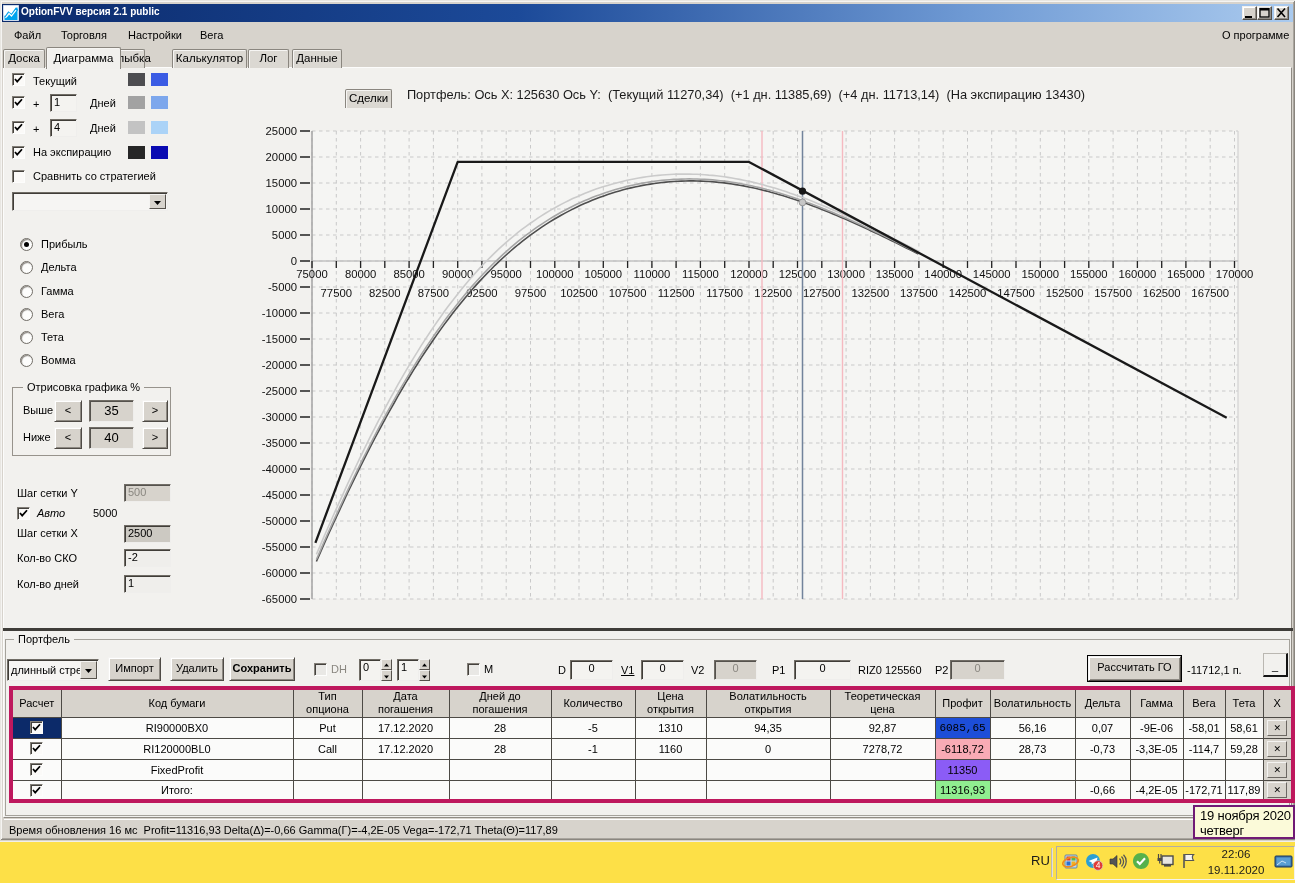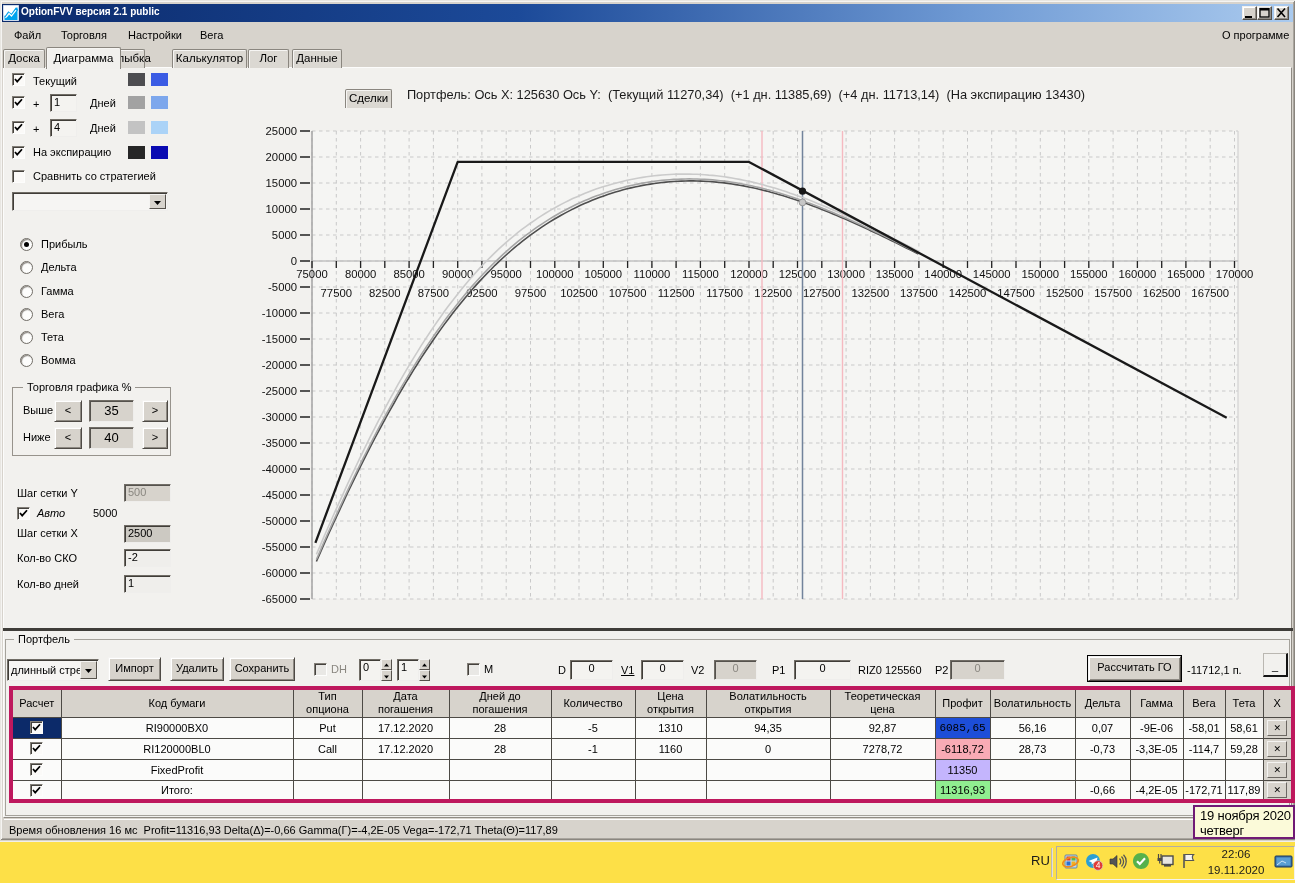--- a/index.html
+++ b/index.html
@@ -157,21 +157,21 @@
     <span class="lbl" style="left:41px;top:261px;">Дельта</span>
 <div class="radio" style="left:20px;top:285px;"></div>
     <span class="lbl" style="left:41px;top:285px;">Гамма</span>
 <div class="radio" style="left:20px;top:308px;"></div>
     <span class="lbl" style="left:41px;top:308px;">Вега</span>
 <div class="radio" style="left:20px;top:331px;"></div>
     <span class="lbl" style="left:41px;top:331px;">Тета</span>
 <div class="radio" style="left:20px;top:354px;"></div>
     <span class="lbl" style="left:41px;top:354px;">Вомма</span>
 <div class="grp" style="left:12px;top:387px;width:159px;height:69px;">
-      <span class="cap">Торговля графика %</span>
+      <span class="cap">Отрисовка графика %</span>
     </div>
 <span class="lbl" style="left:23px;top:404px;">Выше</span>
 <div class="btn" style="left:54px;top:400px;width:28px;height:22px;padding-top:3px;">&lt;</div>
 <div class="editd" style="left:89px;top:400px;width:45px;height:22px;text-align:center;color:#000;font-size:13px;padding:2px 0 0 0;">35</div>
 <div class="btn" style="left:142px;top:400px;width:26px;height:22px;padding-top:3px;">&gt;</div>
 <span class="lbl" style="left:23px;top:431px;">Ниже</span>
 <div class="btn" style="left:54px;top:427px;width:28px;height:22px;padding-top:3px;">&lt;</div>
 <div class="editd" style="left:89px;top:427px;width:45px;height:22px;text-align:center;color:#000;font-size:13px;padding:2px 0 0 0;">40</div>
 <div class="btn" style="left:142px;top:427px;width:26px;height:22px;padding-top:3px;">&gt;</div>
 <span class="lbl" style="left:17px;top:487px;">Шаг сетки Y</span>
@@ -272,21 +272,21 @@
       <span class="cap" style="left:8px;">Портфель</span>
     </div>
 <div class="combo" style="left:7px;top:659px;width:92px;height:22px;">
       <span style="position:absolute;left:3px;top:4px;font-size:11px;">длинный стре</span>
  <div class="carrow"><svg width="15" height="17" viewBox="0 0 15 17">
           <path d="M4 7 L7.5 11 L11 7 z" fill="#000"></path>
         </svg></div>
     </div>
 <div class="btn" style="left:108px;top:657px;width:53px;height:24px;padding-top:4px;">Импорт</div>
 <div class="btn" style="left:170px;top:657px;width:54px;height:24px;padding-top:4px;">Удалить</div>
-<div class="btn" style="left:229px;top:657px;width:66px;height:24px;padding-top:4px;">Сохранить</div>
+<div class="btn" style="left:229px;top:657px;width:66px;height:24px;padding-top:4px;font-weight:bold;">Сохранить</div>
 <div class="cb" style="left:314px;top:663px;background:#e9e8e5;"></div>
 <span class="lbl dis" style="left:331px;top:663px;">DH</span>
 <div class="edit" style="left:359px;top:659px;width:22px;height:22px;">0</div>
 <div class="spinb" style="left:381px;top:659px;width:11px;height:11px;"><svg width="9" height="9" viewBox="0 0 9 9">
         <path d="M2 5.5 L4.5 2.5 L7 5.5 z" fill="#000"></path>
       </svg></div>
 <div class="spinb" style="left:381px;top:670px;width:11px;height:11px;"><svg width="9" height="9" viewBox="0 0 9 9">
         <path d="M2 3.5 L4.5 6.5 L7 3.5 z" fill="#000"></path>
       </svg></div>
 <div class="edit" style="left:397px;top:659px;width:22px;height:22px;">1</div>
@@ -396,21 +396,21 @@
                 <use href="#chk"></use>
               </svg></span></td>
           <td>FixedProfit</td>
           <td></td>
           <td></td>
           <td></td>
           <td></td>
           <td></td>
           <td></td>
           <td></td>
-          <td style="background:#c4b5fd;">11350</td>
+          <td style="background:#8b5cf6;">11350</td>
           <td></td>
           <td></td>
           <td></td>
           <td></td>
           <td></td>
           <td class="xc"><span class="xbtn">✕</span></td>
         </tr>
 <tr>
           <td><span class="tcb"><svg width="11" height="11" style="position:absolute;left:0;top:0;">
                 <use href="#chk"></use>

